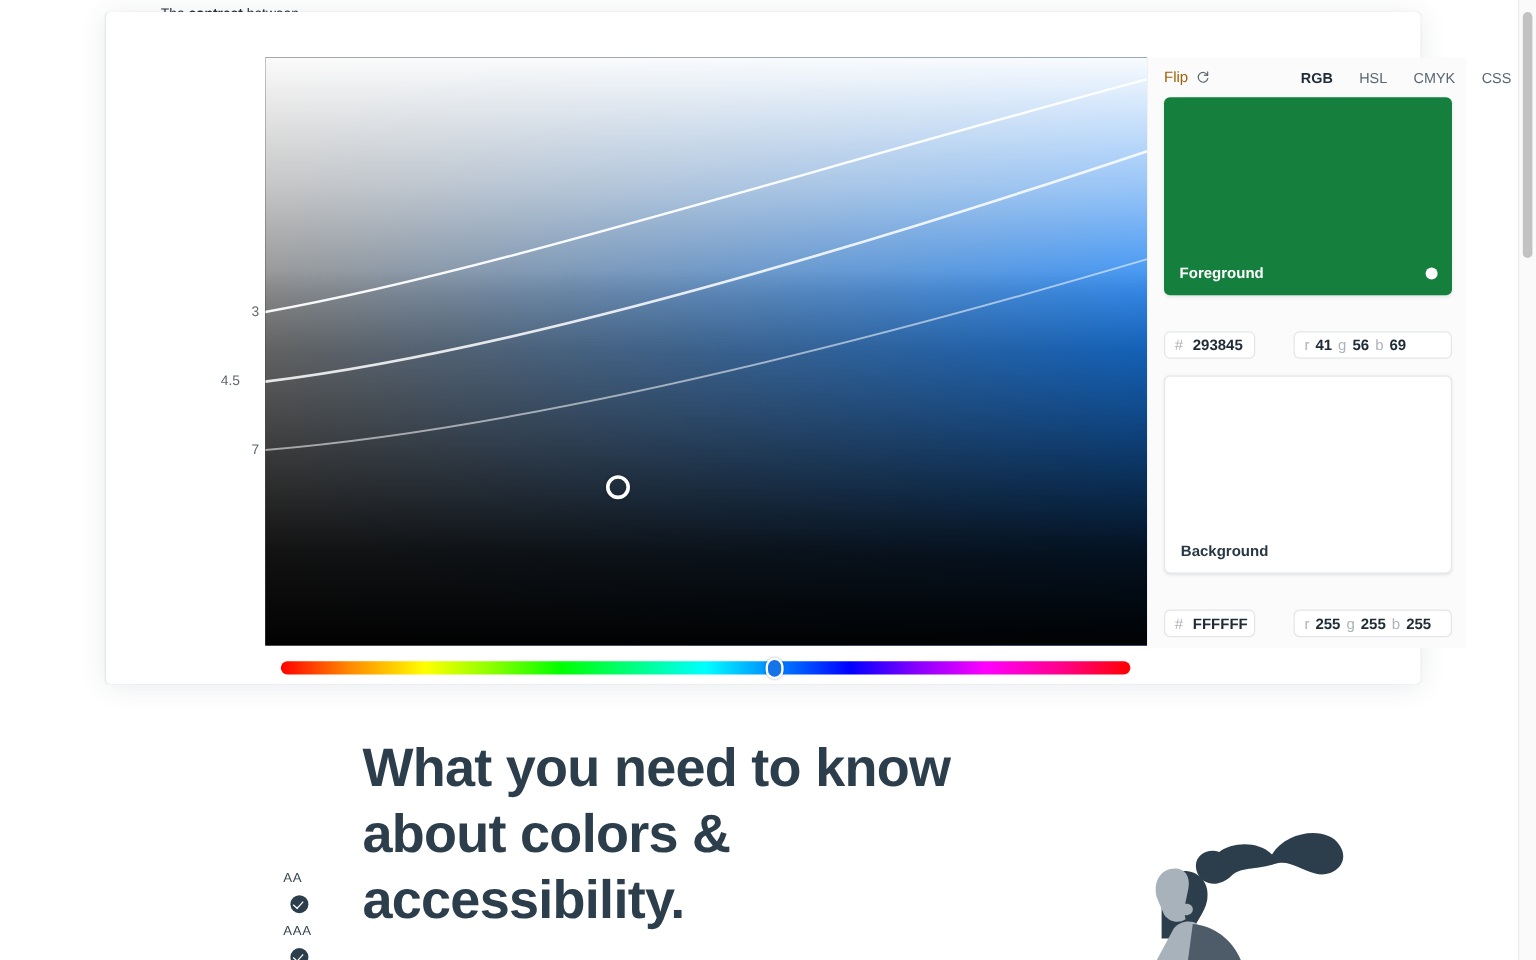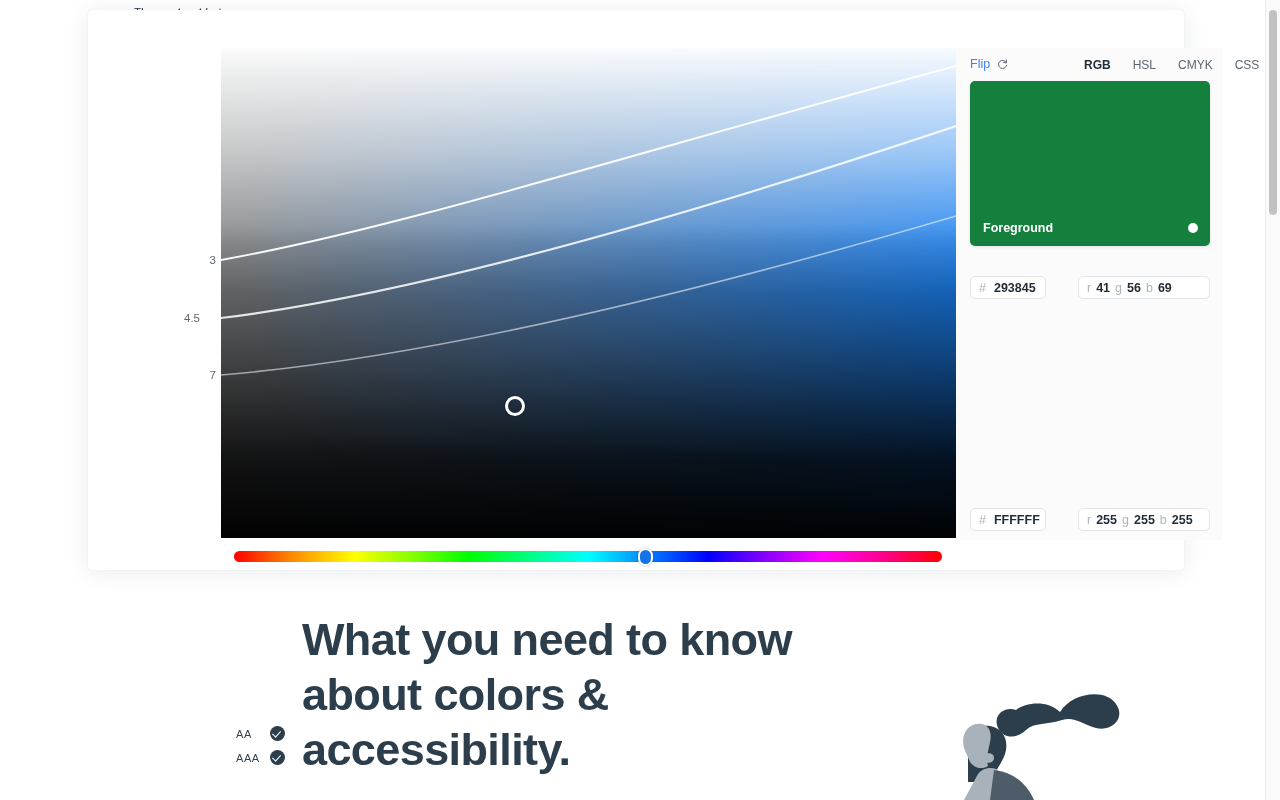--- a/index.html
+++ b/index.html
@@ -169,21 +169,21 @@
     width: 266px; height: 492px;
     background: #fbfbfc;
   }
   .flip-row {
     position: absolute;
     left: 882px; top: 47px;
     display: flex;
     align-items: center;
     gap: 6px;
   }
-  .flip-label { font-size: 12.5px; color: #3b82f6; }
+  .flip-label { font-size: 12.5px; color: #a16207; }
   .flip-icon { width: 13px; height: 13px; display: block; }
   .format-tabs {
     position: absolute;
     left: 996px; top: 48px;
     display: flex;
     gap: 22px;
     font-size: 12px;
   }
   .format-tab { color: #5a6772; cursor: pointer; }
   .format-tab.active { color: #1f2b36; font-weight: bold; }
@@ -235,20 +235,21 @@
     position: absolute;
     left: 236px; top: 726px;
     display: flex;
     flex-direction: column;
     gap: 9px;
   }
   .badge-row {
     display: flex;
     align-items: center;
     gap: 8px;
+    flex-direction: column;
   }
   .badge-text {
     font-size: 11px;
     color: #35434f;
     letter-spacing: 0.6px;
     width: 26px;
   }
   .badge-circle {
     width: 15px; height: 15px;
     border-radius: 50%;
@@ -379,20 +380,23 @@
     </div>
     <div class="field rgb fg-row">
       <span class="fld-key">r</span>
       <span class="fld-val">41</span>
       <span class="fld-key">g</span>
       <span class="fld-val">56</span>
       <span class="fld-key">b</span>
       <span class="fld-val">69</span>
     </div>
 
+    <div class="swatch bg">
+      <span class="swatch-label">Background</span>
+    </div>
     <div class="field hex bg-row">
       <span class="fld-key">#</span>
       <span class="fld-val">FFFFFF</span>
     </div>
     <div class="field rgb bg-row">
       <span class="fld-key">r</span>
       <span class="fld-val">255</span>
       <span class="fld-key">g</span>
       <span class="fld-val">255</span>
       <span class="fld-key">b</span>

